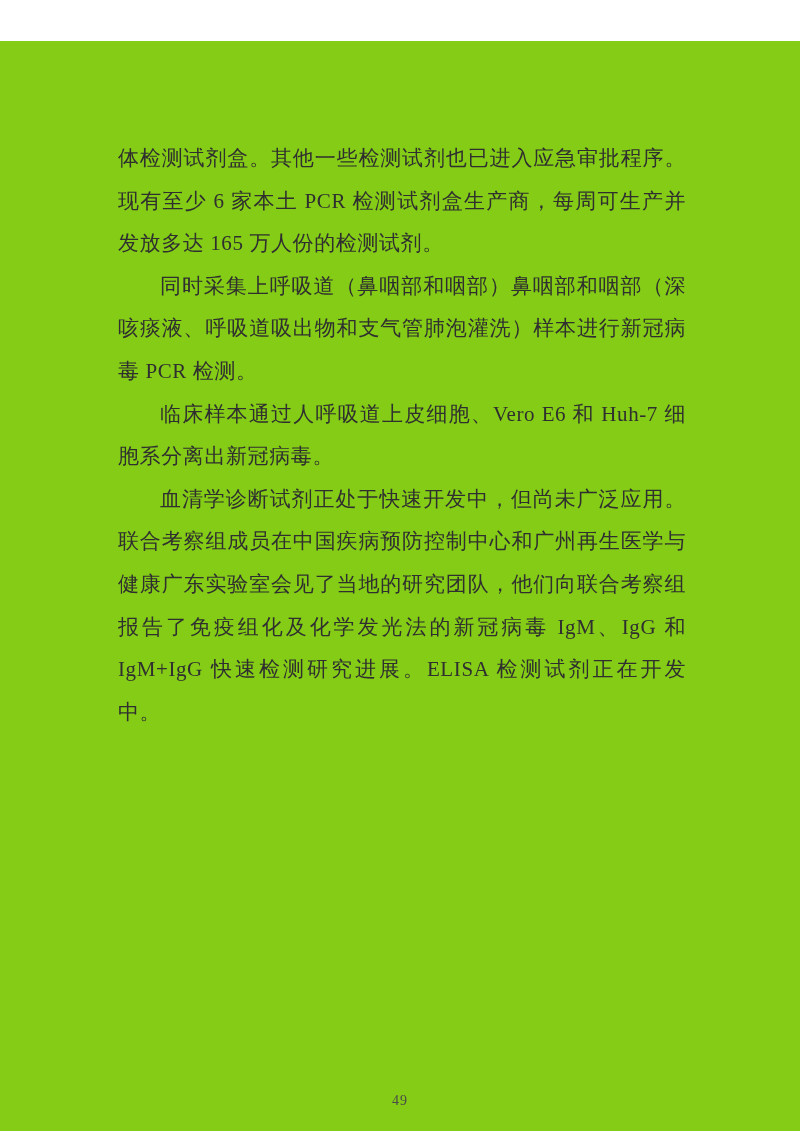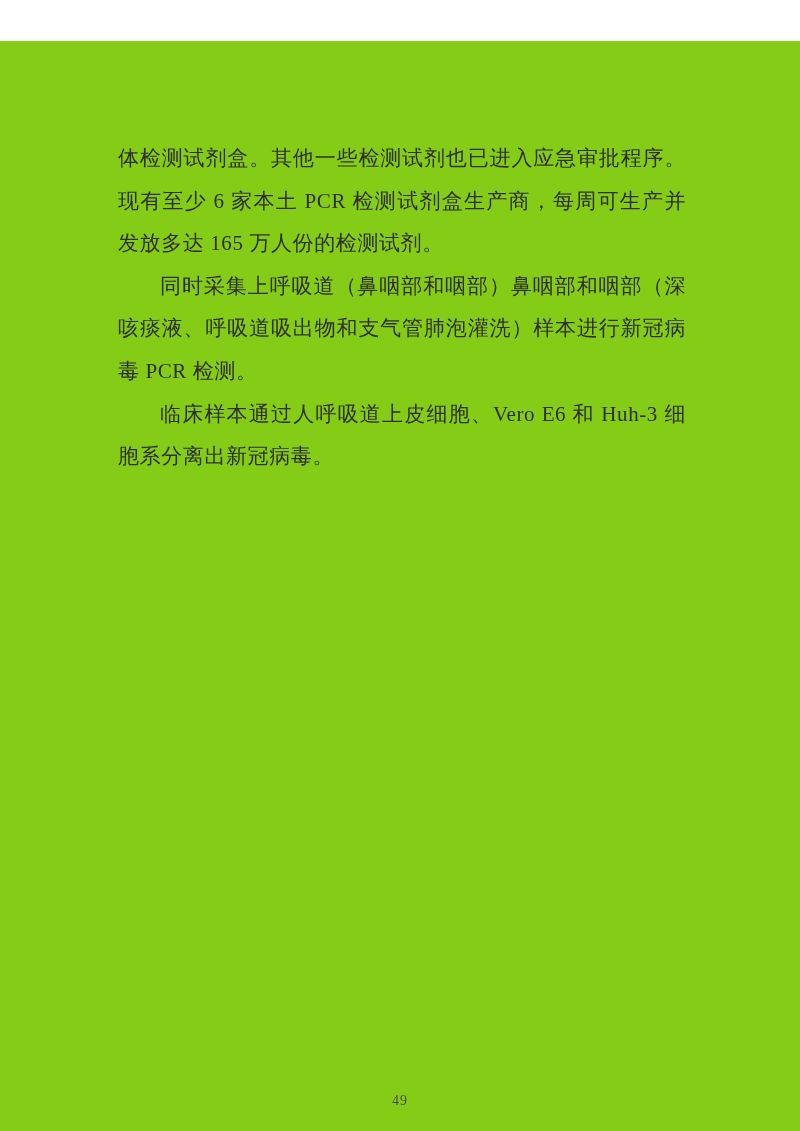--- a/index.html
+++ b/index.html
@@ -47,18 +47,19 @@
   }
 </style>
 </head>
 <body>
 
 <div class="page">
 
   <div class="textblock">
     <p class="para">体检测试剂盒。其他一些检测试剂也已进入应急审批程序。现有至少 6 家本土 PCR 检测试剂盒生产商，每周可生产并发放多达 165 万人份的检测试剂。</p>
     <p class="para indent">同时采集上呼吸道（鼻咽部和咽部）鼻咽部和咽部（深咳痰液、呼吸道吸出物和支气管肺泡灌洗）样本进行新冠病毒 PCR 检测。</p>
-    <p class="para indent">临床样本通过人呼吸道上皮细胞、Vero E6 和 Huh-3 细胞系分离出新冠病毒。</p>
+    <p class="para indent">临床样本通过人呼吸道上皮细胞、Vero E6 和 Huh-7 细胞系分离出新冠病毒。</p>
+    <p class="para indent">血清学诊断试剂正处于快速开发中，但尚未广泛应用。联合考察组成员在中国疾病预防控制中心和广州再生医学与健康广东实验室会见了当地的研究团队，他们向联合考察组报告了免疫组化及化学发光法的新冠病毒 IgM、IgG 和 IgM+IgG 快速检测研究进展。ELISA 检测试剂正在开发中。</p>
   </div>
 
   <div class="page-number">49</div>
 
 </div>
 
 </body></html>

